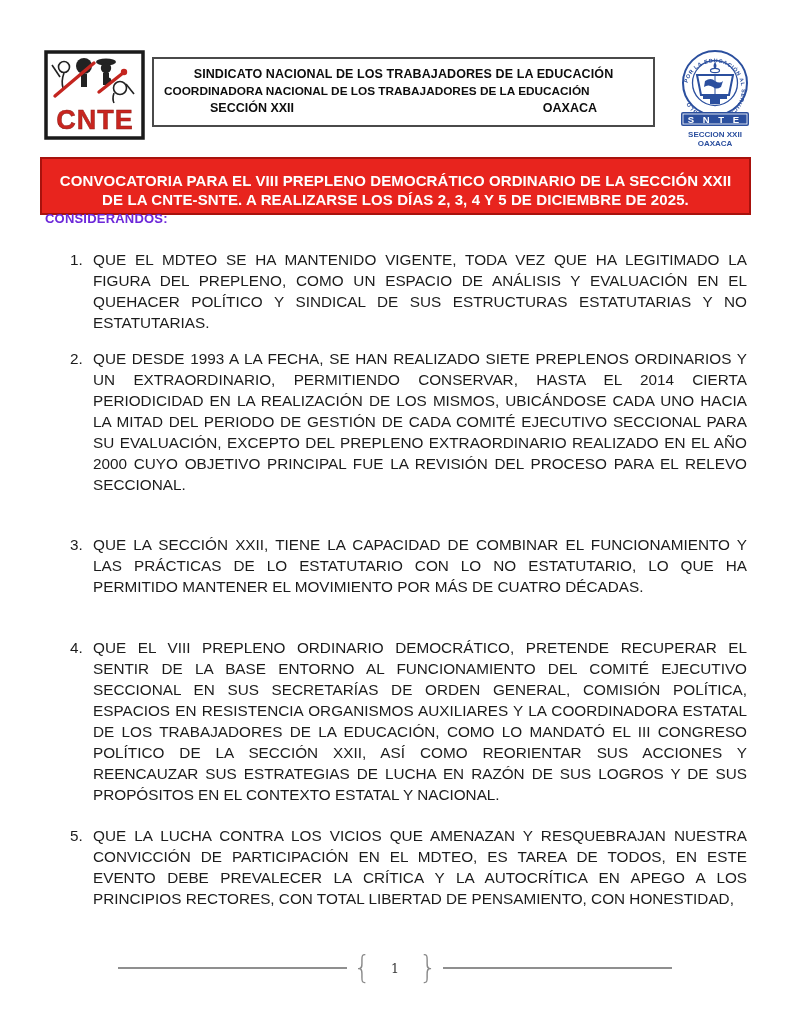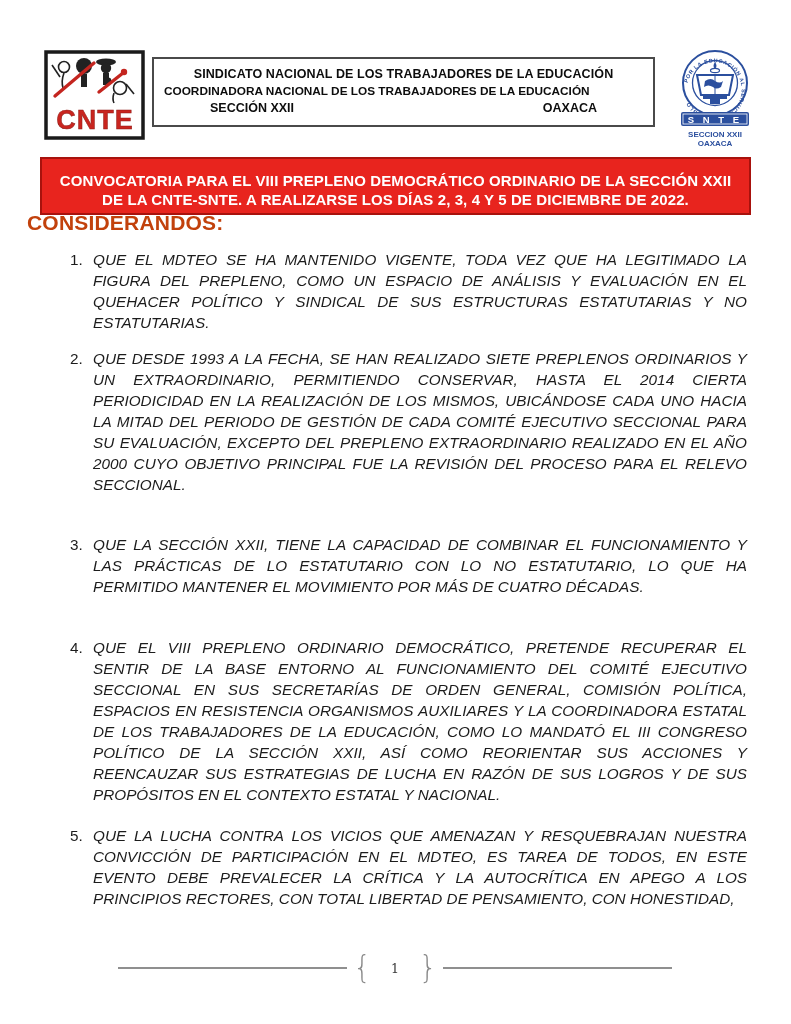--- a/index.html
+++ b/index.html
@@ -25,28 +25,28 @@
   
   .banner {
     position:absolute; left:40px; top:157px; width:711px;
     background:#e8241e; border:2px solid #a8120d;
     padding:12px 6px 4px; text-align:center;
     font-weight:bold; font-size:15px; line-height:19px; color:#ffffff;
     letter-spacing:0.1px;
   }
 
   
-  .heading { position:absolute; left:27px; top:211px; font-weight:bold; font-size:21px; color:#c2410c; letter-spacing:0.2px; }
+  .heading { position:absolute; left:45px; top:211px; font-weight:bold; font-size:13px; color:#6d28d9; letter-spacing:0.2px; }
   .content { position:absolute; left:70px; top:249px; width:677px; }
   .item { display:flex; margin-bottom:15px; }
   .item.gap-lg { margin-bottom:39px; }
   .item.gap-xl { margin-bottom:40px; }
   .item.gap-md { margin-bottom:20px; }
   .item .num  { flex:none; width:23px; font-size:15.3px; line-height:21px; color:#1c1c1c; }
-  .item .text { flex:1; text-align:justify; font-size:15.3px; line-height:21px; color:#1c1c1c;font-style:italic; }
+  .item .text { flex:1; text-align:justify; font-size:15.3px; line-height:21px; color:#1c1c1c; }
 
   
   .footer {
     position:absolute; left:118px; right:119px; top:950px; height:36px;
     display:flex; align-items:center;
   }
   .rule { flex:1; height:1.5px; background:#8f8f8f; }
   .brace {
     font-family:"DejaVu Sans", sans-serif; font-weight:300;
     font-size:28px; line-height:1; color:#8a8a8a;
@@ -120,21 +120,21 @@
       <rect x="12" y="64" width="68" height="14" rx="2" fill="#2b4f9e"></rect>
       <rect x="14" y="66" width="64" height="10" fill="none" stroke="#ffffff" stroke-width="0.8"></rect>
       <text x="46" y="74.5" text-anchor="middle" font-size="9.5" font-weight="bold" fill="#ffffff" letter-spacing="3" font-family="Liberation Sans, sans-serif">S N T E</text>
       <text x="46" y="89" text-anchor="middle" font-size="8" font-weight="bold" fill="#2b4f9e" font-family="Liberation Sans, sans-serif">SECCION  XXII</text>
       <text x="46" y="98" text-anchor="middle" font-size="8" font-weight="bold" fill="#2b4f9e" font-family="Liberation Sans, sans-serif">OAXACA</text>
     </svg>
   </div>
 
   <div class="banner">
     <div>CONVOCATORIA PARA EL VIII PREPLENO DEMOCRÁTICO ORDINARIO DE LA SECCIÓN XXII</div>
-    <div>DE LA CNTE-SNTE. A REALIZARSE LOS DÍAS 2, 3, 4 Y 5 DE DICIEMBRE DE 2022.</div>
+    <div>DE LA CNTE-SNTE. A REALIZARSE LOS DÍAS 2, 3, 4 Y 5 DE DICIEMBRE DE 2025.</div>
   </div>
 
   <div class="heading">CONSIDERANDOS:</div>
 
   <div class="content">
     <div class="item">
       <span class="num">1.</span>
       <div class="text">QUE EL MDTEO SE HA MANTENIDO VIGENTE, TODA VEZ QUE HA LEGITIMADO LA FIGURA DEL PREPLENO, COMO UN ESPACIO DE ANÁLISIS Y EVALUACIÓN EN EL QUEHACER POLÍTICO Y SINDICAL DE SUS ESTRUCTURAS ESTATUTARIAS Y NO ESTATUTARIAS.</div>
     </div>
     <div class="item gap-lg">

